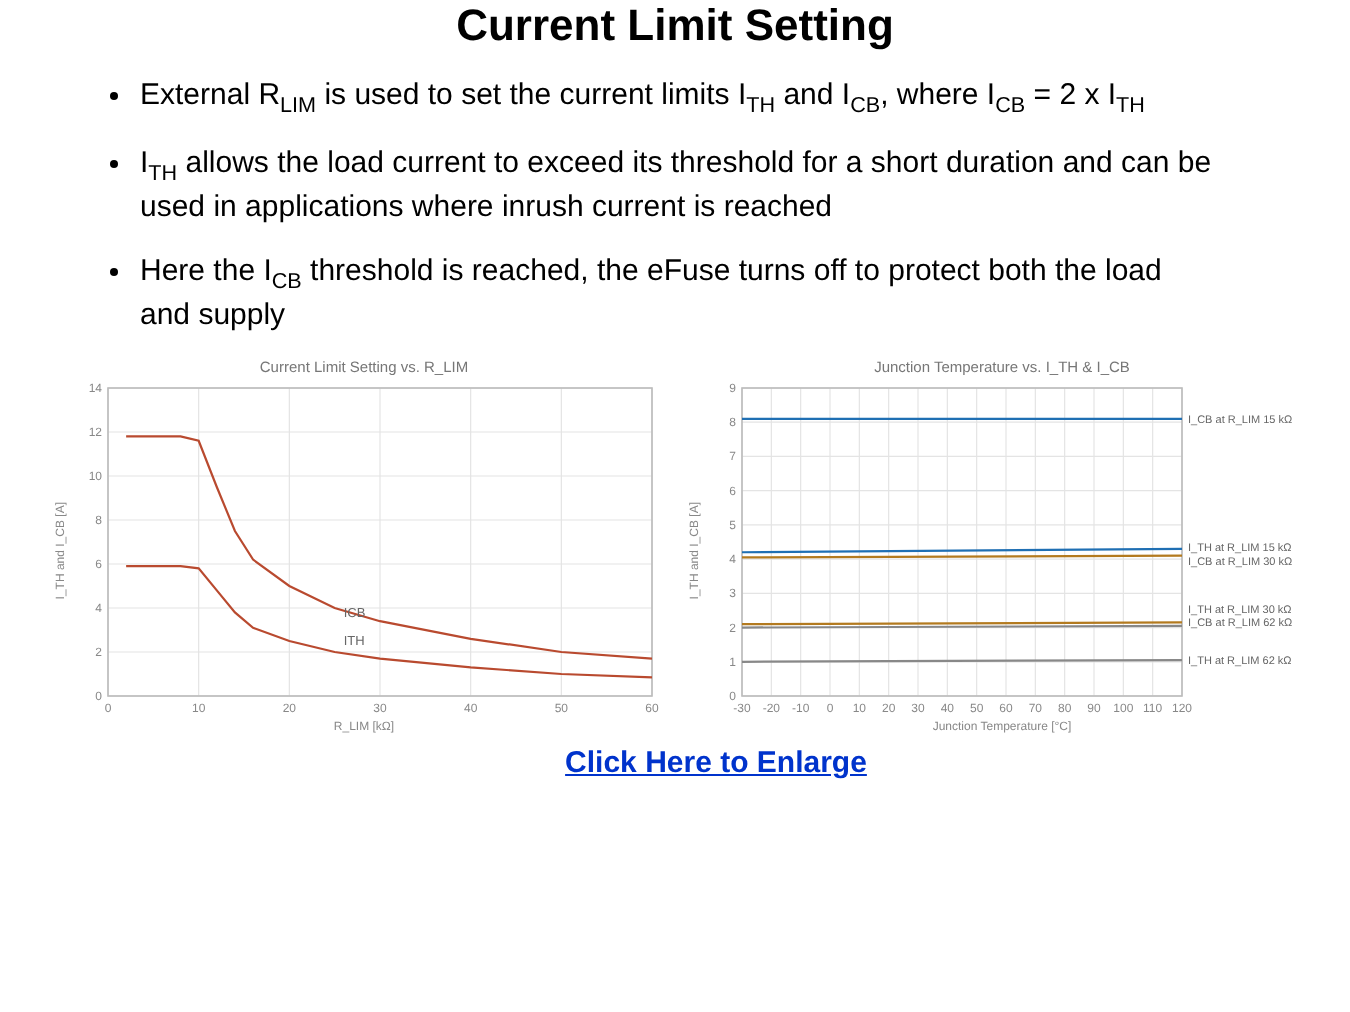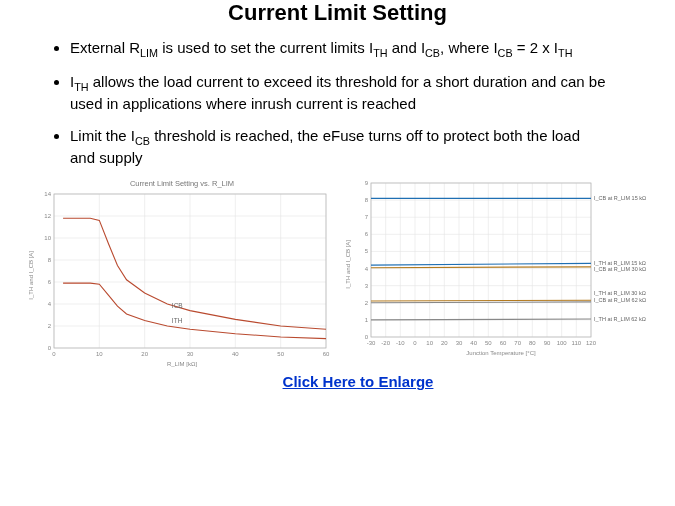--- a/index.html
+++ b/index.html
@@ -80,21 +80,21 @@
 <div class="title">Current Limit Setting</div>
 
 <ul class="bullets">
   <li>
     <span>External R</span><sub>LIM</sub><span> is used to set the current limits I</span><sub>TH</sub><span> and I</span><sub>CB</sub><span>, where I</span><sub>CB</sub><span> = 2 x I</span><sub>TH</sub><span></span>
   </li>
   <li>
     <span>I</span><sub>TH</sub><span> allows the load current to exceed its threshold for a short duration and can be used in applications where inrush current is reached</span>
   </li>
   <li>
-    <span>Limit the I</span><sub>CB</sub><span> threshold is reached, the eFuse turns off to protect both the load and supply</span>
+    <span>Here the I</span><sub>CB</sub><span> threshold is reached, the eFuse turns off to protect both the load and supply</span>
   </li>
 </ul>
 
 <div class="charts">
 
   <div class="chart-box" style="width:308px">
     <div class="chart-title">Current Limit Setting vs. R_LIM</div>
     <div class="chart-svg-wrap">
       <div class="ylabel">I_TH and I_CB [A]</div>
       <svg id="chart1" width="296" height="170">
@@ -132,20 +132,21 @@
           <path d="M27.066666666666666,28.19999999999999 L54.266666666666666,28.19999999999999 L63.33333333333333,30.400000000000006 L72.4,53.5 L81.46666666666667,75.5 L90.53333333333333,89.8 L108.66666666666666,103 L131.33333333333334,114 L154,120.6 L199.33333333333331,129.4 L244.66666666666669,136 L290,139.3" fill="none" stroke="#b94a2f" stroke-width="1.1"></path>
           <path d="M27.066666666666666,93.1 L54.266666666666666,93.1 L63.33333333333333,94.2 L72.4,105.2 L81.46666666666667,116.2 L90.53333333333333,123.9 L108.66666666666666,130.5 L131.33333333333334,136 L154,139.3 L199.33333333333331,143.7 L244.66666666666669,147 L290,148.65" fill="none" stroke="#b94a2f" stroke-width="1.1"></path>
           <text x="135.86666666666667" y="118.4" font-size="6.5" fill="#666">ICB</text>
           <text x="135.86666666666667" y="132.7" font-size="6.5" fill="#666">ITH</text>
         </svg>
     </div>
     <div class="xlabel">R_LIM [kΩ]</div>
   </div>
 
   <div class="chart-box" style="width:312px">
+    <div class="chart-title">Junction Temperature vs. I_TH &amp; I_CB</div>
     <div class="chart-svg-wrap">
       <div class="ylabel">I_TH and I_CB [A]</div>
       <svg id="chart2" width="300" height="170">
           <line x1="18" x2="238" y1="158" y2="158" stroke="#e4e4e4" stroke-width="0.6"></line>
           <text x="15" y="160" text-anchor="end" font-size="6" fill="#888">0</text>
           <line x1="18" x2="238" y1="140.88888888888889" y2="140.88888888888889" stroke="#e4e4e4" stroke-width="0.6"></line>
           <text x="15" y="142.88888888888889" text-anchor="end" font-size="6" fill="#888">1</text>
           <line x1="18" x2="238" y1="123.77777777777777" y2="123.77777777777777" stroke="#e4e4e4" stroke-width="0.6"></line>
           <text x="15" y="125.77777777777777" text-anchor="end" font-size="6" fill="#888">2</text>
           <line x1="18" x2="238" y1="106.66666666666667" y2="106.66666666666667" stroke="#e4e4e4" stroke-width="0.6"></line>

